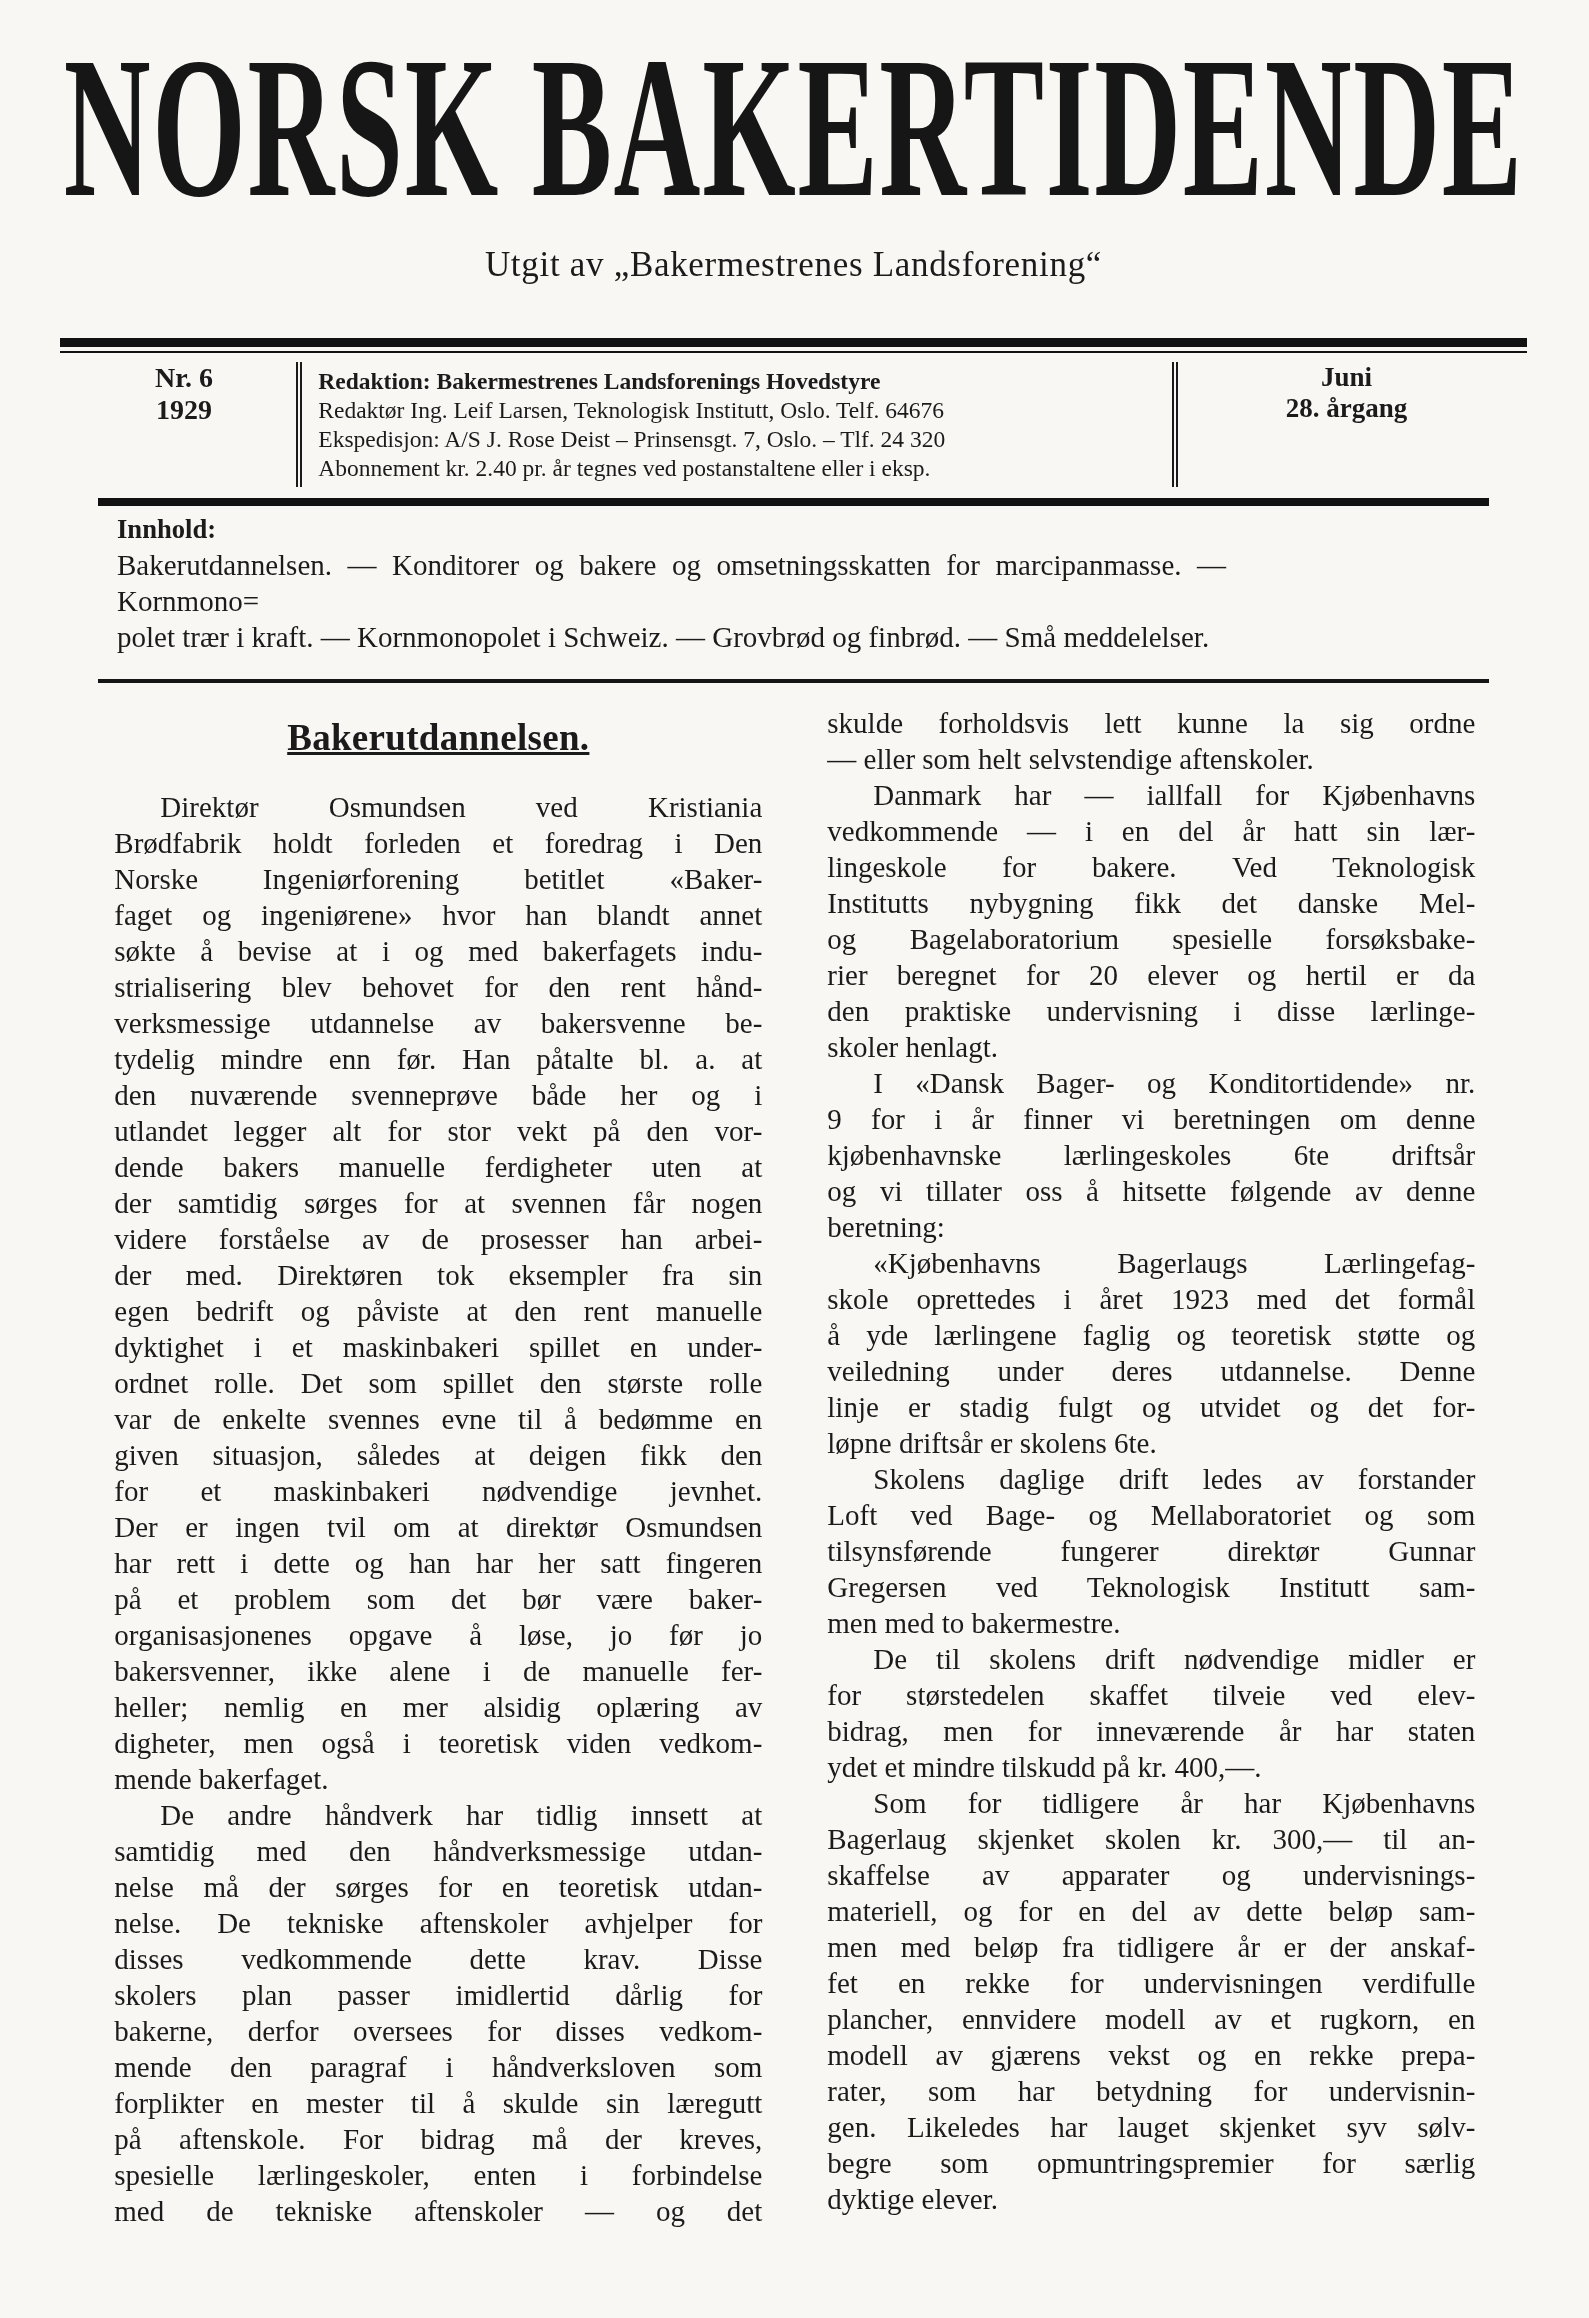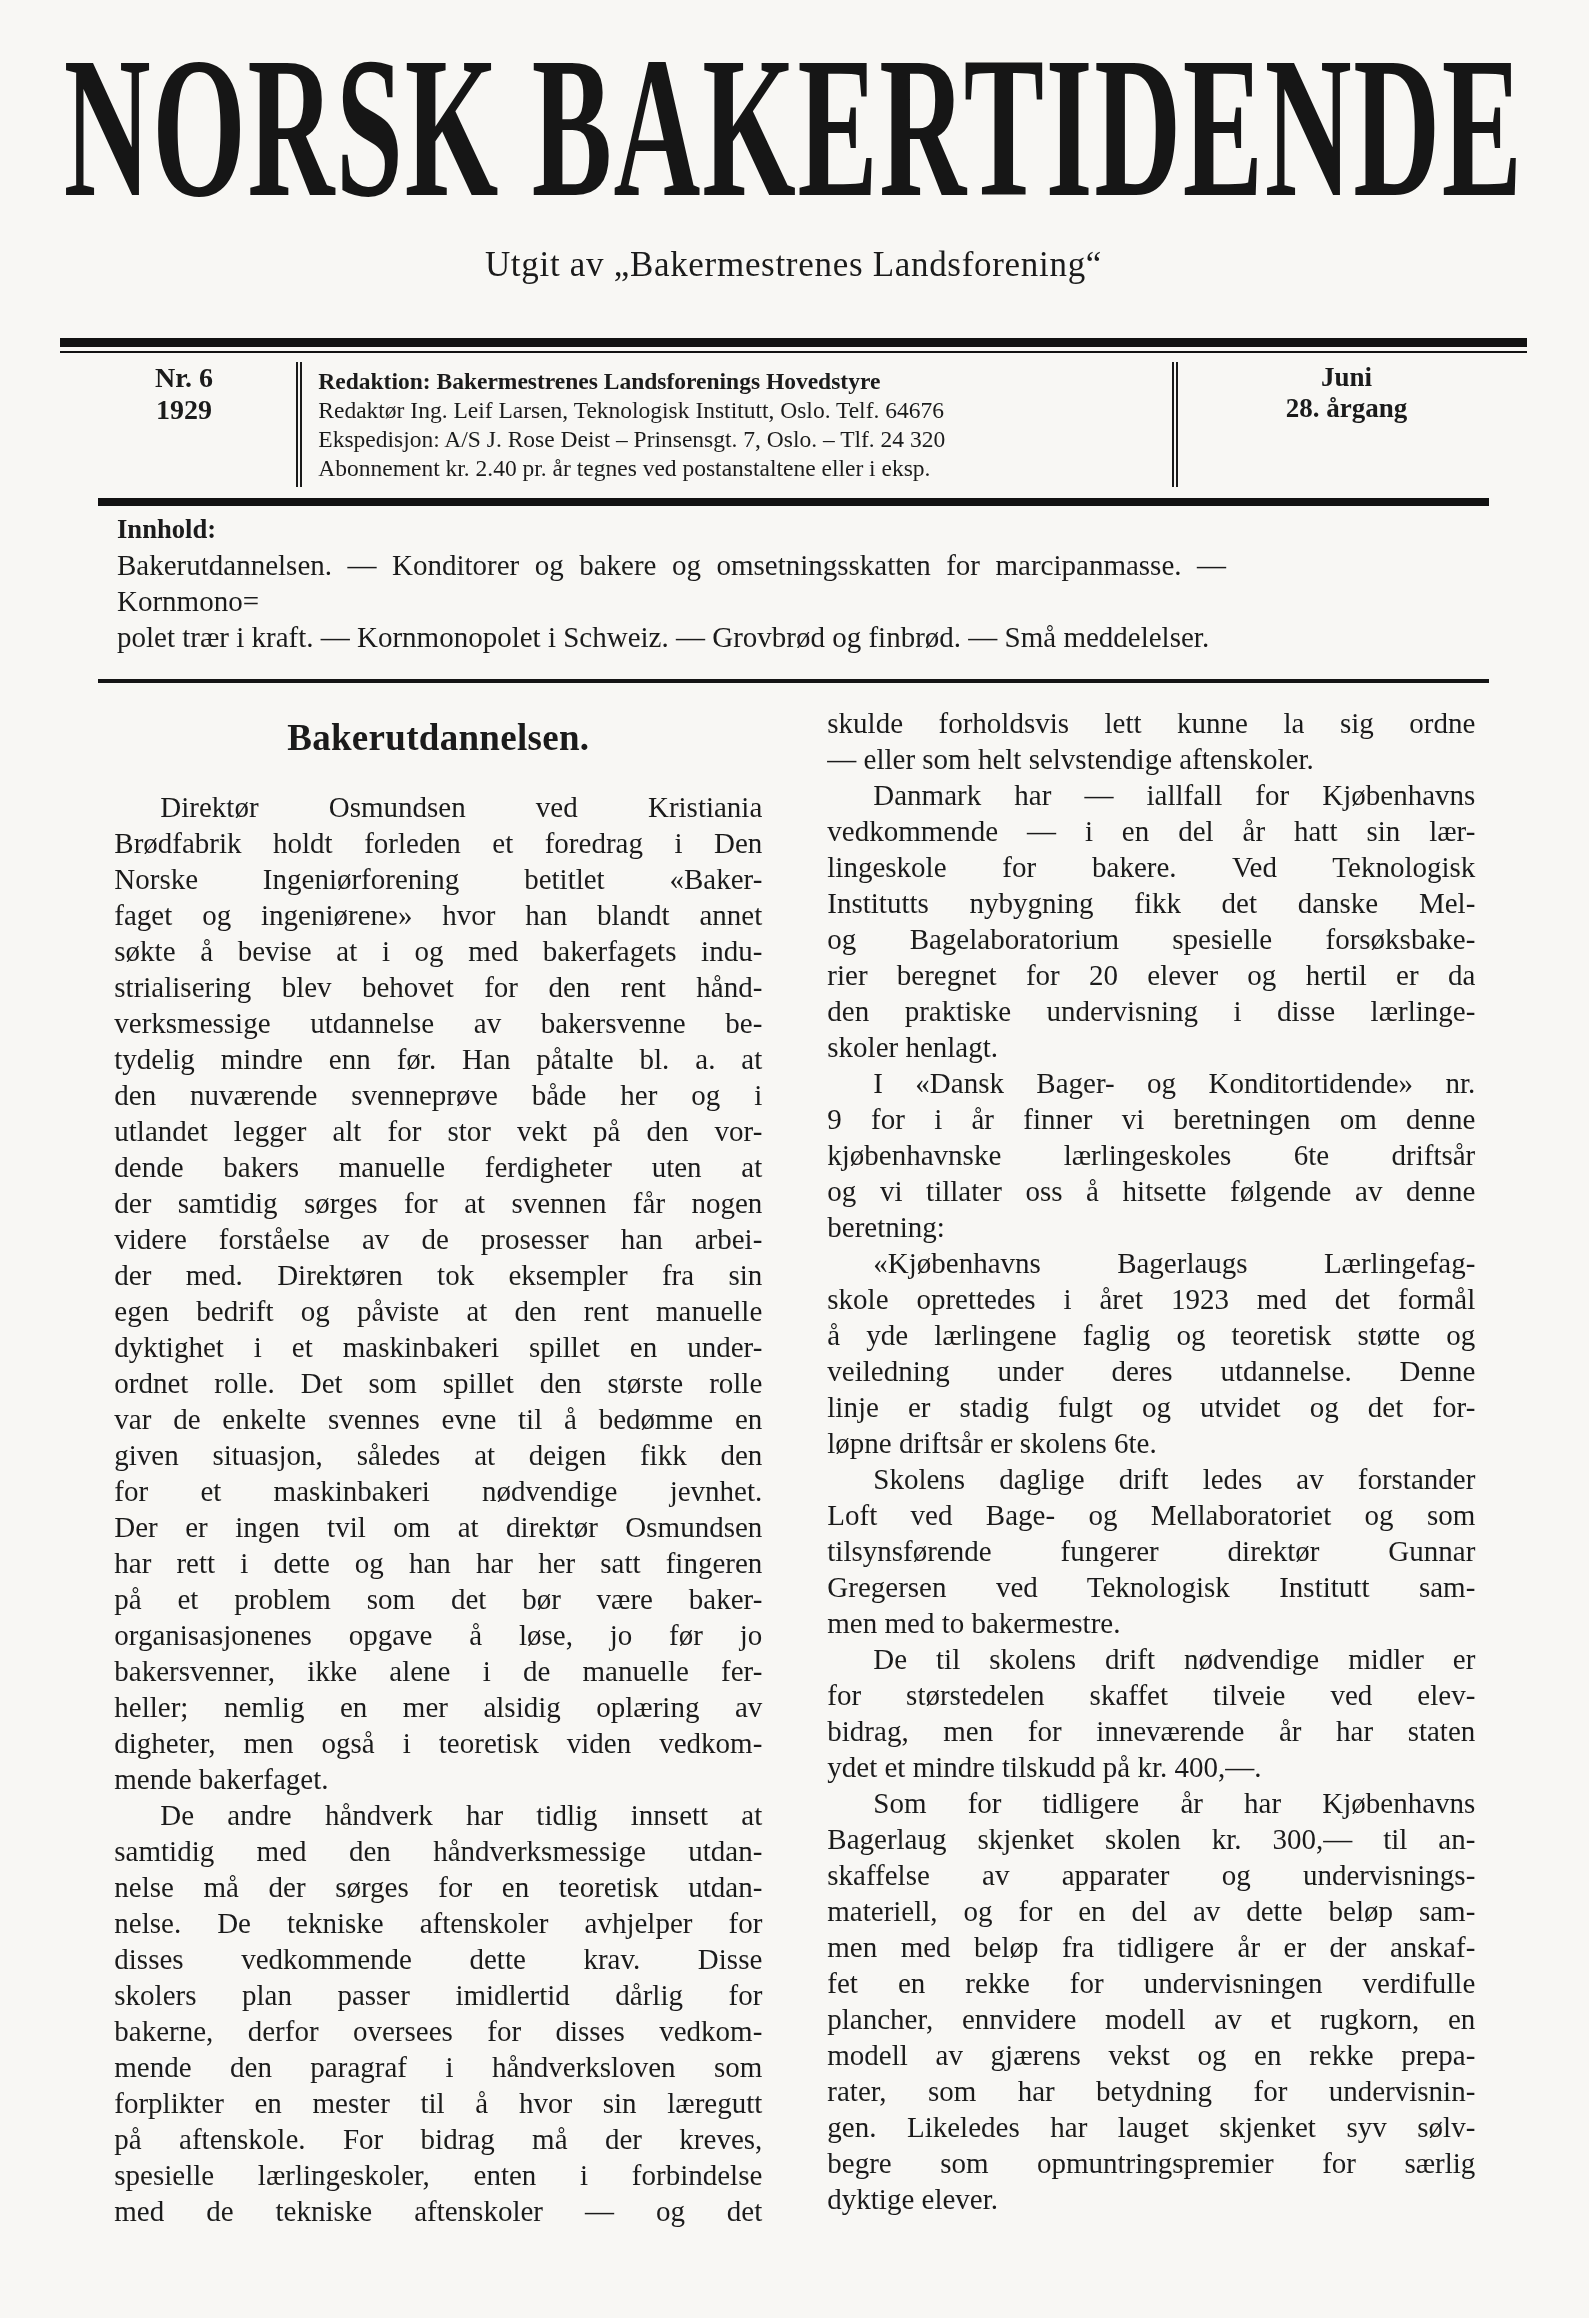--- a/index.html
+++ b/index.html
@@ -86,20 +86,21 @@
     margin-top:22px;
     padding-left:16.3px;
     gap:65px;
   }
   .col{width:648px;flex:none;}
   .article-heading{
     margin-top:11px;margin-bottom:30px;
     text-align:center;
     font-size:37px;font-weight:bold;
     letter-spacing:0.3px;
+    text-decoration:underline;
   }
   .para{margin:0;}
   .tline{
     font-size:29px;
     line-height:36px;
     text-align:justify;
     text-align-last:justify;
     white-space:normal;
   }
   .lastline{text-align-last:left;}
@@ -188,21 +189,21 @@
             </div>
             <div class="para">
               <div class="tline indent">De andre håndverk har tidlig innsett at</div>
               <div class="tline">samtidig med den håndverksmessige utdan-</div>
               <div class="tline">nelse må der sørges for en teoretisk utdan-</div>
               <div class="tline">nelse. De tekniske aftenskoler avhjelper for</div>
               <div class="tline">disses vedkommende dette krav.  Disse</div>
               <div class="tline">skolers plan passer imidlertid dårlig for</div>
               <div class="tline">bakerne, derfor oversees for disses vedkom-</div>
               <div class="tline">mende den paragraf i håndverksloven som</div>
-              <div class="tline">forplikter en mester til å hvor sin læregutt</div>
+              <div class="tline">forplikter en mester til å skulde sin læregutt</div>
               <div class="tline">på aftenskole. For bidrag må der kreves,</div>
               <div class="tline">spesielle lærlingeskoler, enten i forbindelse</div>
               <div class="tline">med de tekniske aftenskoler — og det</div>
             </div>
           </div>
       </div>
       <div class="col">
         <div>
             <div class="para">
               <div class="tline">skulde forholdsvis lett kunne la sig ordne</div>

